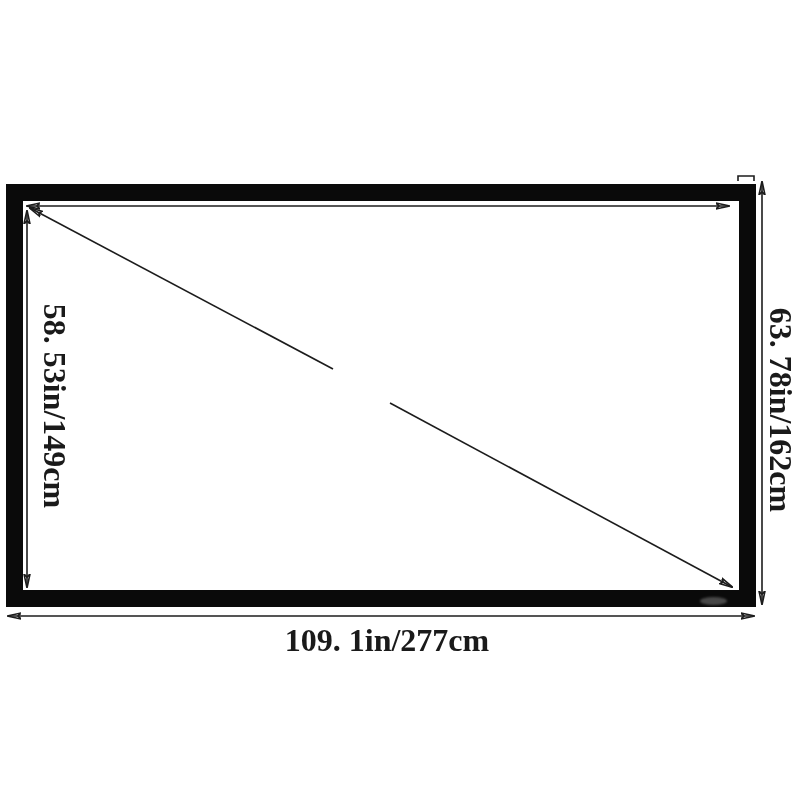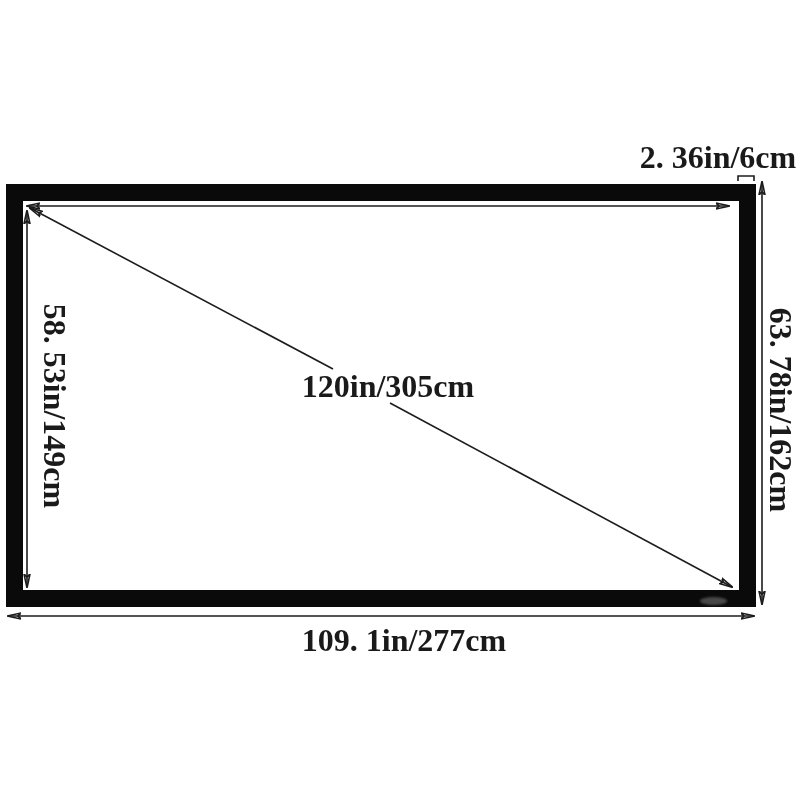--- a/index.html
+++ b/index.html
@@ -56,21 +56,21 @@
     color: #1a1a1a;
     white-space: nowrap;
     transform: translate(-50%, -50%);
     line-height: 1;
   }
   .dim-label.vertical {
     transform: translate(-50%, -50%) rotate(90deg);
   }
   .lbl-top        { left: 397px; top: 226px; }
   .lbl-diagonal   { left: 388px; top: 386px; }
-  .lbl-bottom     { left: 404px; top: 640px; }
+  .lbl-bottom     { left: 387px; top: 640px; }
   .lbl-left       { left: 55px;  top: 406px; }
   .lbl-right      { left: 781px; top: 410px; }
   .lbl-thickness  { left: 718px; top: 157px; }
 </style>
 </head>
 <body>
 
 <div class="stage">
 
   <div class="frame"></div>
@@ -93,23 +93,21 @@
     <line x1="8" y1="616" x2="754" y2="616" marker-start="url(#ah)" marker-end="url(#ah)"></line>
 
     <line x1="333" y1="369" x2="30" y2="208" marker-end="url(#ah)"></line>
 
     <line x1="390" y1="403" x2="732" y2="587" marker-end="url(#ah)"></line>
 
     <path d="M738,181 L738,176 L754,176 L754,181" stroke-width="1.5"></path>
   </svg>
 
 
-  <div class="dim-label lbl-diagonal">120in/305cm</div>
 
   <div class="dim-label lbl-bottom">109. 1in/277cm</div>
 
   <div class="dim-label vertical lbl-left">58. 53in/149cm</div>
 
   <div class="dim-label vertical lbl-right">63. 78in/162cm</div>
 
-  <div class="dim-label lbl-thickness">2. 36in/6cm</div>
 
 </div>
 
 </body></html>

